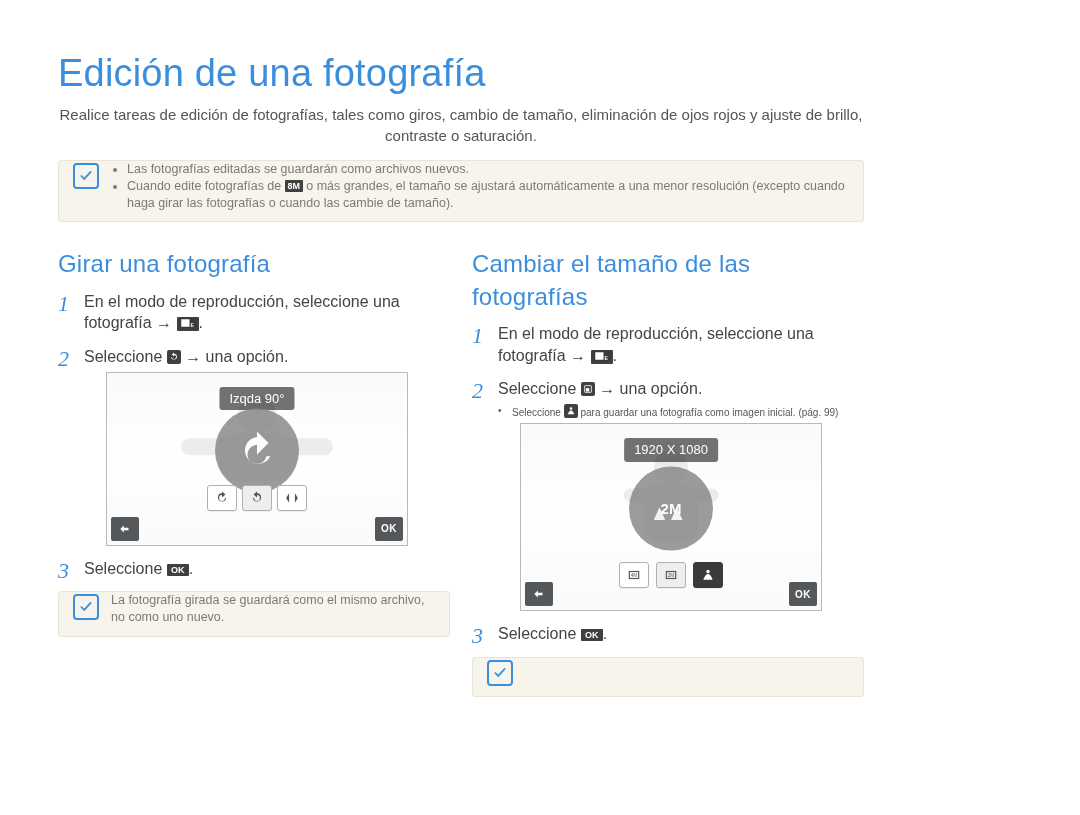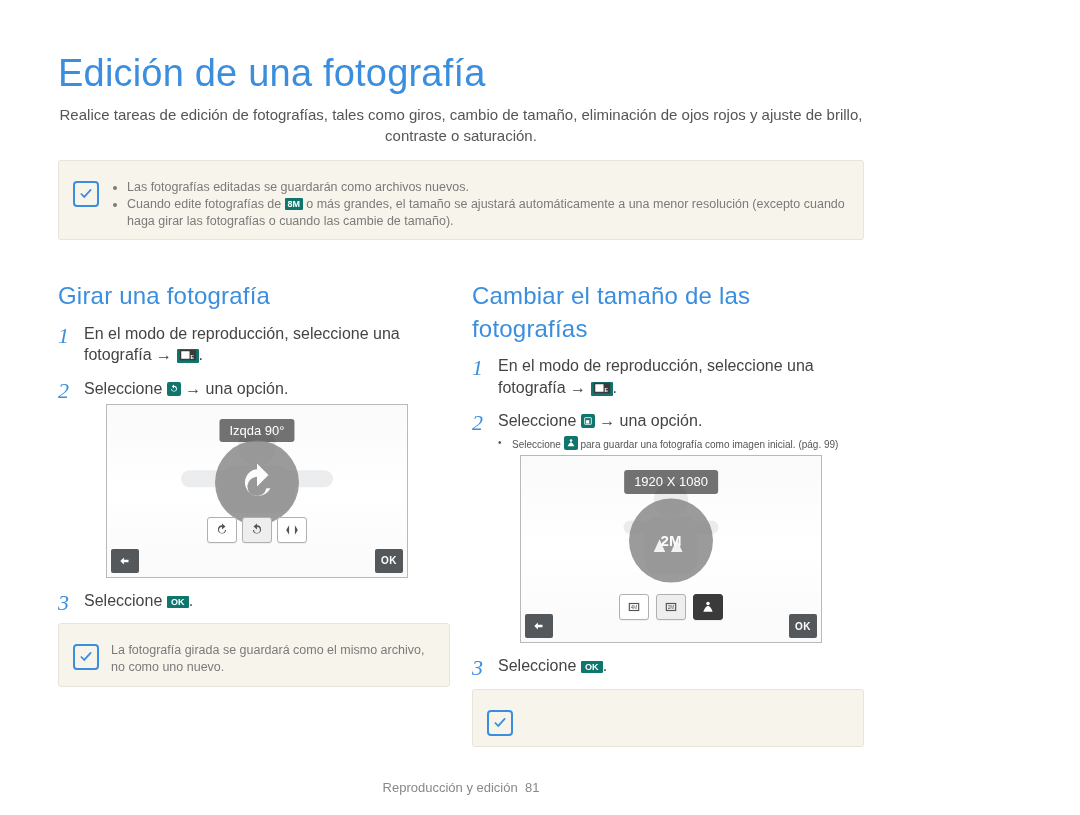--- a/index.html
+++ b/index.html
@@ -38,21 +38,21 @@
   .intro {
     font-size: 15px;
     color: var(--text);
     margin: 0 0 14px 0;
     text-align: center;
   }
   .note-box {
     background: var(--note-bg);
     border: 1px solid var(--note-border);
     border-radius: 3px;
-    padding: 18px 14px 10px 14px;
+    padding: 0 14px 10px 14px;
     display: flex;
     gap: 12px;
     align-items: flex-start;
   }
   .note-box.small {
     font-size: 12.5px;
     color: var(--light-text);
   }
   .note-icon {
     flex: 0 0 auto;
@@ -69,21 +69,21 @@
   }
   .note-list {
     margin: 0;
     padding-left: 16px;
   }
   .note-list li { margin: 0; }
   .inline-icon {
     display: inline-block;
     width: 18px;
     height: 12px;
-    background: #0f766e;
+    background: #404040;
     color: #fff;
     font-size: 9px;
     font-weight: bold;
     text-align: center;
     line-height: 12px;
     border-radius: 1px;
     vertical-align: 1px;
   }
   .inline-icon.lg { width: 22px; height: 14px; line-height: 14px; font-size: 9px; vertical-align: -1px; }
   .inline-icon.square {
@@ -91,21 +91,21 @@
     height: 14px;
     border-radius: 2px;
     vertical-align: -2px;
     position: relative;
   }
   .inline-icon.square svg { width: 10px; height: 10px; margin: 2px; }
 
   .columns {
     display: flex;
     gap: 22px;
-    margin-top: 40px;
+    margin-top: 26px;
   }
   .col { flex: 1; }
   h2.section {
     font-weight: 400;
     font-size: 24px;
     color: var(--blue);
     margin: 0 0 10px 0;
     letter-spacing: 0.2px;
   }
   ol.steps {
@@ -420,16 +420,13 @@
       <div class="note-box small">
         <div class="note-icon">
           <svg viewBox="0 0 24 24" width="14" height="14" fill="none" stroke="currentColor" stroke-width="3" stroke-linecap="round">
               <path d="M4 12l5 5L20 5"></path>
             </svg>
         </div>
       </div>
     </div>
   </div>
 
-  <div class="footer">
-    <span>Reproducción y edición</span>&nbsp;&nbsp;<span>81</span>
-  </div>
 </div>
 
 </body></html>

